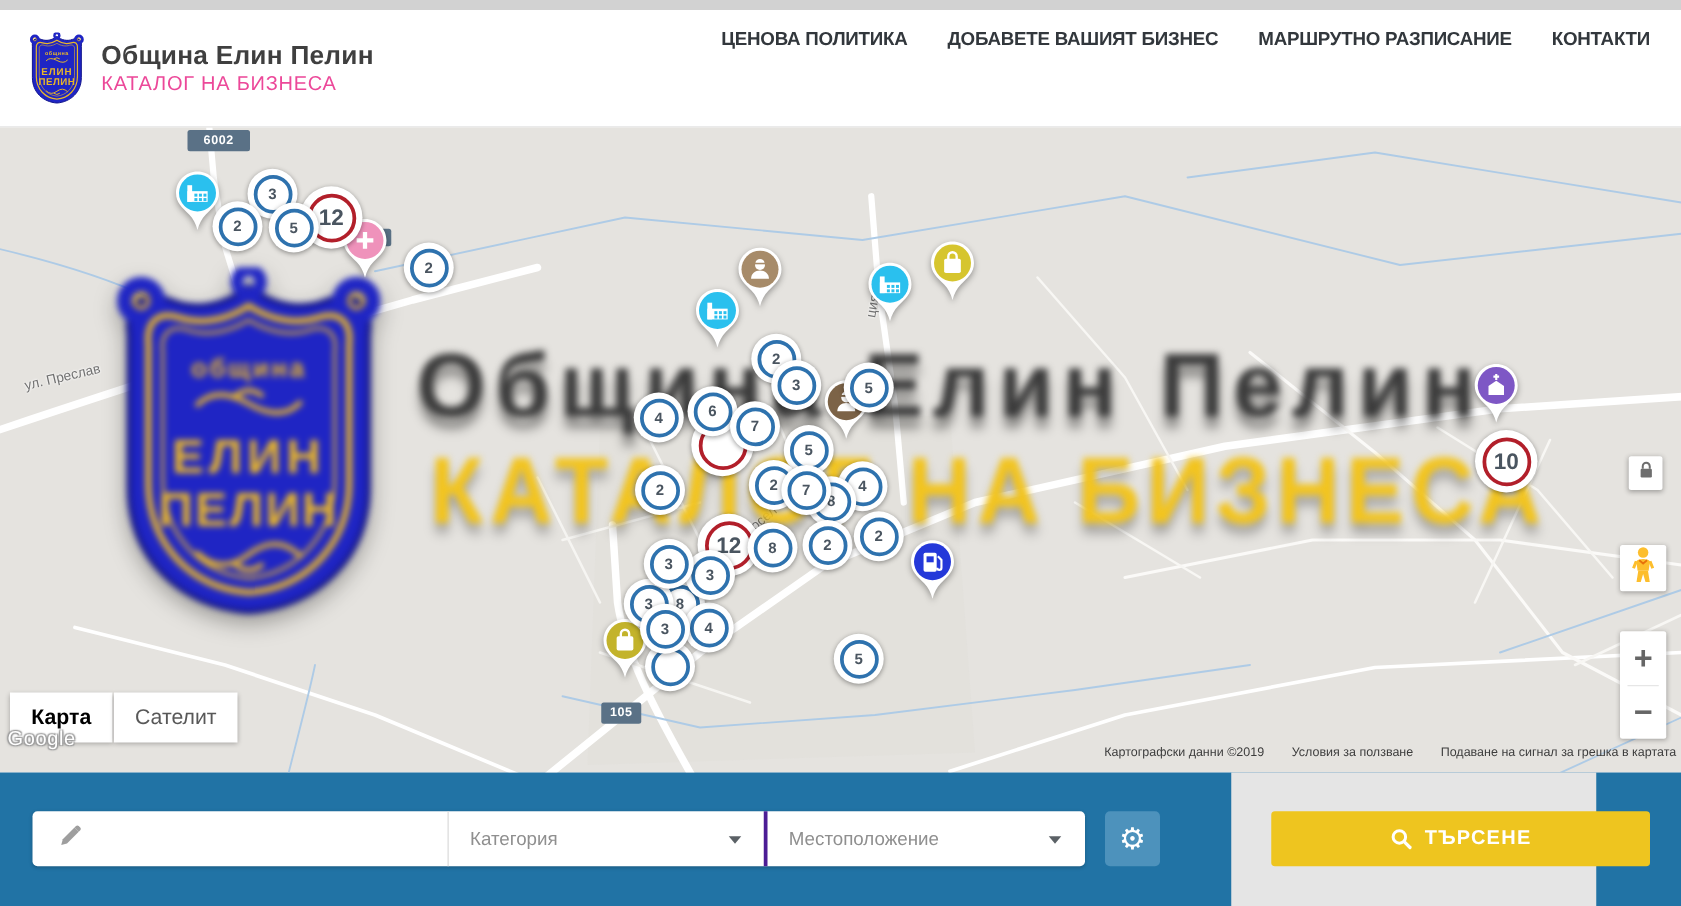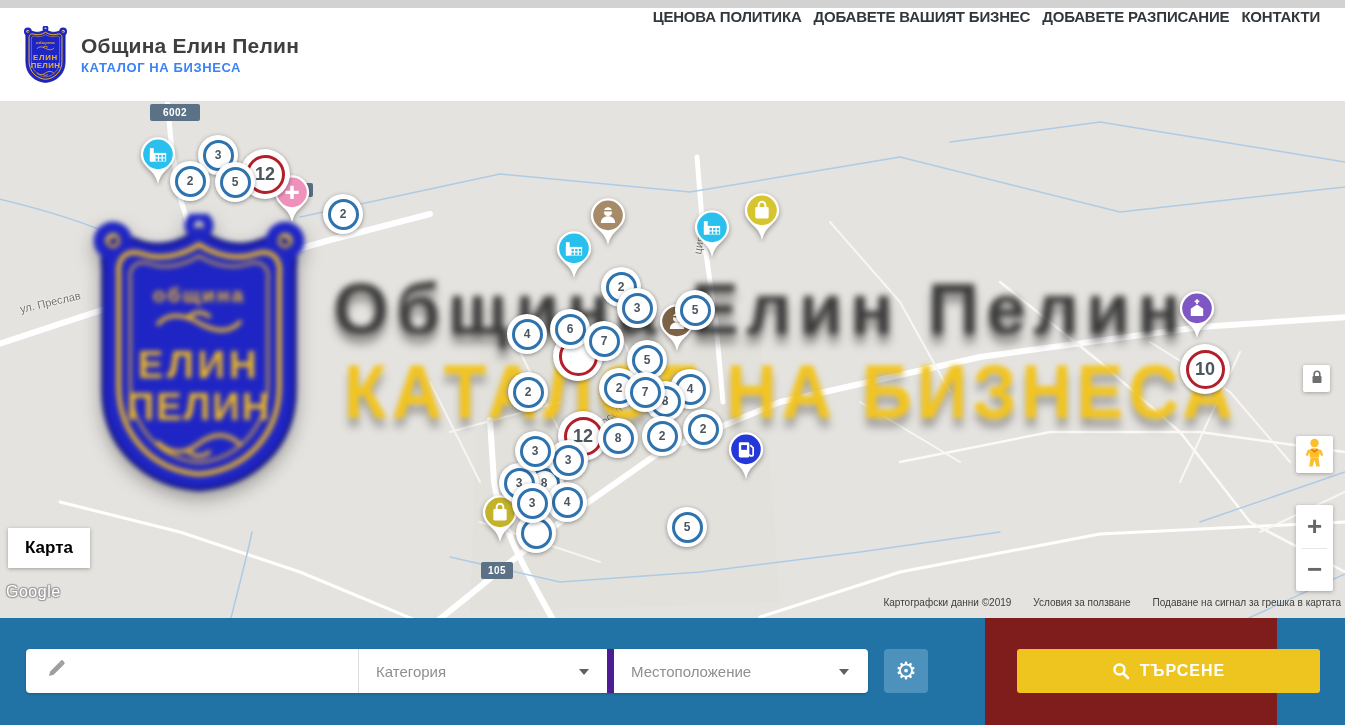--- a/index.html
+++ b/index.html
@@ -8,22 +8,22 @@
   .page { position:relative; width:1345px; height:725px; overflow:hidden; background:#fff; }
 
   
   .topstrip { position:absolute; left:0; top:0; width:100%; height:8px; background:#d2d2d2; }
   .header { position:absolute; left:0; top:8px; width:100%; height:94px; background:#fff;
             border-bottom:1px solid #e3e3e3; display:flex; }
   .brand { display:flex; align-items:center; margin-left:22px; cursor:pointer; }
   .brand svg { display:block; }
   .brand-text { margin-left:12px; }
   .brand-line1 { font-size:21px; font-weight:bold; color:#3f3f3f; letter-spacing:0.2px; }
-  .brand-line2 { font-size:13px; font-weight:bold; color:#3b82f6; letter-spacing:0.6px; margin-top:2px; }
-  .nav { margin-left:auto; margin-right:25px; display:flex; gap:12px; }
+  .brand-line2 { font-size:16px; font-weight:normal; color:#ec4899; letter-spacing:0.6px; margin-top:2px; }
+  .nav { margin-left:auto; margin-right:25px; display:flex; gap:32px;margin-top:15px; }
   .nav-item { font-size:15px; font-weight:bold; color:#32373c; letter-spacing:-0.2px; cursor:pointer; white-space:nowrap; }
 
   
   .map { position:absolute; left:0; top:102px; width:1345px; height:516px; background:#e5e3df; overflow:hidden; }
   .map svg.roads { position:absolute; left:0; top:0; z-index:1; }
 
   .road-shield { position:absolute; z-index:2; background:#5a7186; color:#fff; font-size:10px; font-weight:bold;
                  display:flex; align-items:center; justify-content:center; border-radius:2px; letter-spacing:0.5px; }
   .street-label { position:absolute; z-index:2; font-size:11px; color:#717171; white-space:nowrap;
                   text-shadow:0 0 2px #fff, 0 0 2px #fff; }
@@ -46,21 +46,21 @@
   .cluster.s::before { inset:4.5px; border:3px solid #2e72ae; }
   .cluster.m { width:50px; height:50px; }
   .cluster.m::before { inset:5.5px; border:3.5px solid #2e72ae; }
   .cluster.red.m::before { border-color:#b21f2a; }
   .cluster span { position:relative; font-size:12px; font-weight:bold; color:#4a5560; }
   .cluster.m span { font-size:18px; }
   .pin { position:absolute; cursor:pointer; }
   .pin svg { display:block; filter:drop-shadow(0 2px 2.5px rgba(0,0,0,0.35)); }
 
   
-  .maptype { position:absolute; left:8px; top:426px; z-index:6; display:flex;text-align:center; }
+  .maptype { position:absolute; left:8px; top:452px; z-index:6; display:flex;text-align:center; }
   .maptype-btn { height:40px; background:#fff; box-shadow:0 1px 4px rgba(0,0,0,0.3); display:flex; align-items:center;
                  justify-content:center; font-size:17px; cursor:pointer; padding:0 17px; }
   .maptype-btn.active { font-weight:bold; color:#000; }
   .maptype-btn.inactive { color:#585858; margin-left:1px; }
   .google-logo { position:absolute; left:6px; top:481px; z-index:6; font-size:16px; font-weight:normal; color:#fff; cursor:pointer;
                  text-shadow:-1px -1px 1px #9b9b9b, 1px -1px 1px #9b9b9b, -1px 1px 1px #9b9b9b, 1px 1px 1px #9b9b9b; letter-spacing:0.5px; }
   .attribution { position:absolute; right:4px; top:495px; z-index:6; font-size:10px; color:#3d3d3d; display:flex; gap:22px;
                  text-shadow:0 0 2px #e8e6e2; }
   .attribution span { white-space:nowrap; }
   .ctl-lock { position:absolute; left:1303px; top:263px; width:27px; height:27px; z-index:6; background:#fff; border-radius:2px;
@@ -75,28 +75,28 @@
   
   .searchbar { position:absolute; left:0; top:618px; width:1345px; height:107px; background:#2173a5; }
   .whitebar { position:absolute; left:26px; top:31px; width:842px; height:44px; background:#fff; border-radius:4px;
               display:flex; box-shadow:0 1px 3px rgba(0,0,0,0.2); }
   .wb-sec { display:flex; align-items:center; position:relative; }
   .wb-keyword { width:333px; border-right:1px solid #dcdcdc; padding-left:20px; }
   .wb-keyword input { border:none; outline:none; font-size:15px; color:#555; width:250px; margin-left:12px;
                       font-family:"Liberation Sans", sans-serif; }
   .wb-keyword input::placeholder { color:#9a9a9a; }
   .wb-select { padding-left:17px; cursor:pointer; }
-  .wb-cat { width:255px; border-right:7px solid #4c1d95; }
+  .wb-cat { width:255px; border-right:3px solid #4c1d95; }
   .wb-loc { width:253px; }
   .wb-select .val { font-size:15px; color:#8f8f8f; }
   .wb-arrow { position:absolute; right:18px; top:50%; margin-top:-2px; width:0; height:0;
               border-left:5px solid transparent; border-right:5px solid transparent; border-top:6px solid #5b6166; }
   .gear-btn { position:absolute; left:884px; top:31px; width:44px; height:44px; background:#4d92bc; border-radius:4px;
               display:flex; align-items:center; justify-content:center; color:#fff; font-size:24px; cursor:pointer; }
-  .right-panel { position:absolute; left:985px; top:0; width:292px; height:107px; background:#7f1d1d; }
+  .right-panel { position:absolute; left:985px; top:0; width:292px; height:107px; background:#e5e5e5; }
   .search-btn { position:absolute; left:32px; top:31px; width:303px; height:44px; background:#eec51f; border:none; border-radius:3px;
                 display:flex; align-items:center; justify-content:center; gap:10px; cursor:pointer;
                 font-family:"Liberation Sans", sans-serif; }
   .search-btn span { color:#fff; font-size:16px; font-weight:bold; letter-spacing:1px; }
 </style>
 </head>
 <body>
 
 <div class="page">
 
@@ -122,21 +122,21 @@
   </svg>
         </span>
       <div class="brand-text">
         <div class="brand-line1">Община Елин Пелин</div>
         <div class="brand-line2">КАТАЛОГ НА БИЗНЕСА</div>
       </div>
     </div>
     <div class="nav" id="nav">
         <div class="nav-item">ЦЕНОВА ПОЛИТИКА</div>
         <div class="nav-item">ДОБАВЕТЕ ВАШИЯТ БИЗНЕС</div>
-        <div class="nav-item">ДОБАВЕТЕ РАЗПИСАНИЕ</div>
+        <div class="nav-item">МАРШРУТНО РАЗПИСАНИЕ</div>
         <div class="nav-item">КОНТАКТИ</div>
       </div>
   </div>
 
   <div class="map" id="map">
     <svg class="roads" width="1345" height="516">
       <g fill="none" stroke-linecap="round" stroke-linejoin="round">
         <polygon points="480,240 760,230 780,500 470,510" fill="#e1dfda" stroke="none" opacity="0.6"></polygon>
         <path d="M-10 245 C80 215 200 175 330 138 L430 112" stroke="#ffffff" stroke-width="6"></path>
         <path d="M167 -5 L171 40 L179 92 L200 160" stroke="#ffffff" stroke-width="5"></path>
@@ -391,20 +391,21 @@
     <path d="M22 2C12 2 4 10 4 20c0 8 5.2 12.2 11 18 3.4 3.5 5.6 7.6 7 13 1.4-5.4 3.6-9.5 7-13 5.8-5.8 11-10 11-18C40 10 32 2 22 2z" fill="#fff"></path>
     <circle cx="22" cy="20" r="15.5" fill="#7e57c5"></circle>
             <path d="M15.5 28v-7.5L22 16l6.5 4.5V28z" fill="#fff"></path>
             <path d="M22 10.5v5M19.6 12.6h4.8" stroke="#fff" stroke-width="1.8"></path>
           </svg>
         </div>
       </div>
 
     <div class="maptype">
       <div class="maptype-btn active">Карта</div>
+      <div class="maptype-btn inactive">Сателит</div>
     </div>
     <div class="google-logo">Google</div>
     <div class="attribution" id="attribution">
         <span>Картографски данни ©2019</span>
         <span style="cursor: pointer;">Условия за ползване</span>
         <span style="cursor: pointer;">Подаване на сигнал за грешка в картата</span>
       </div>
 
     <div class="ctl-lock">
       <span>

